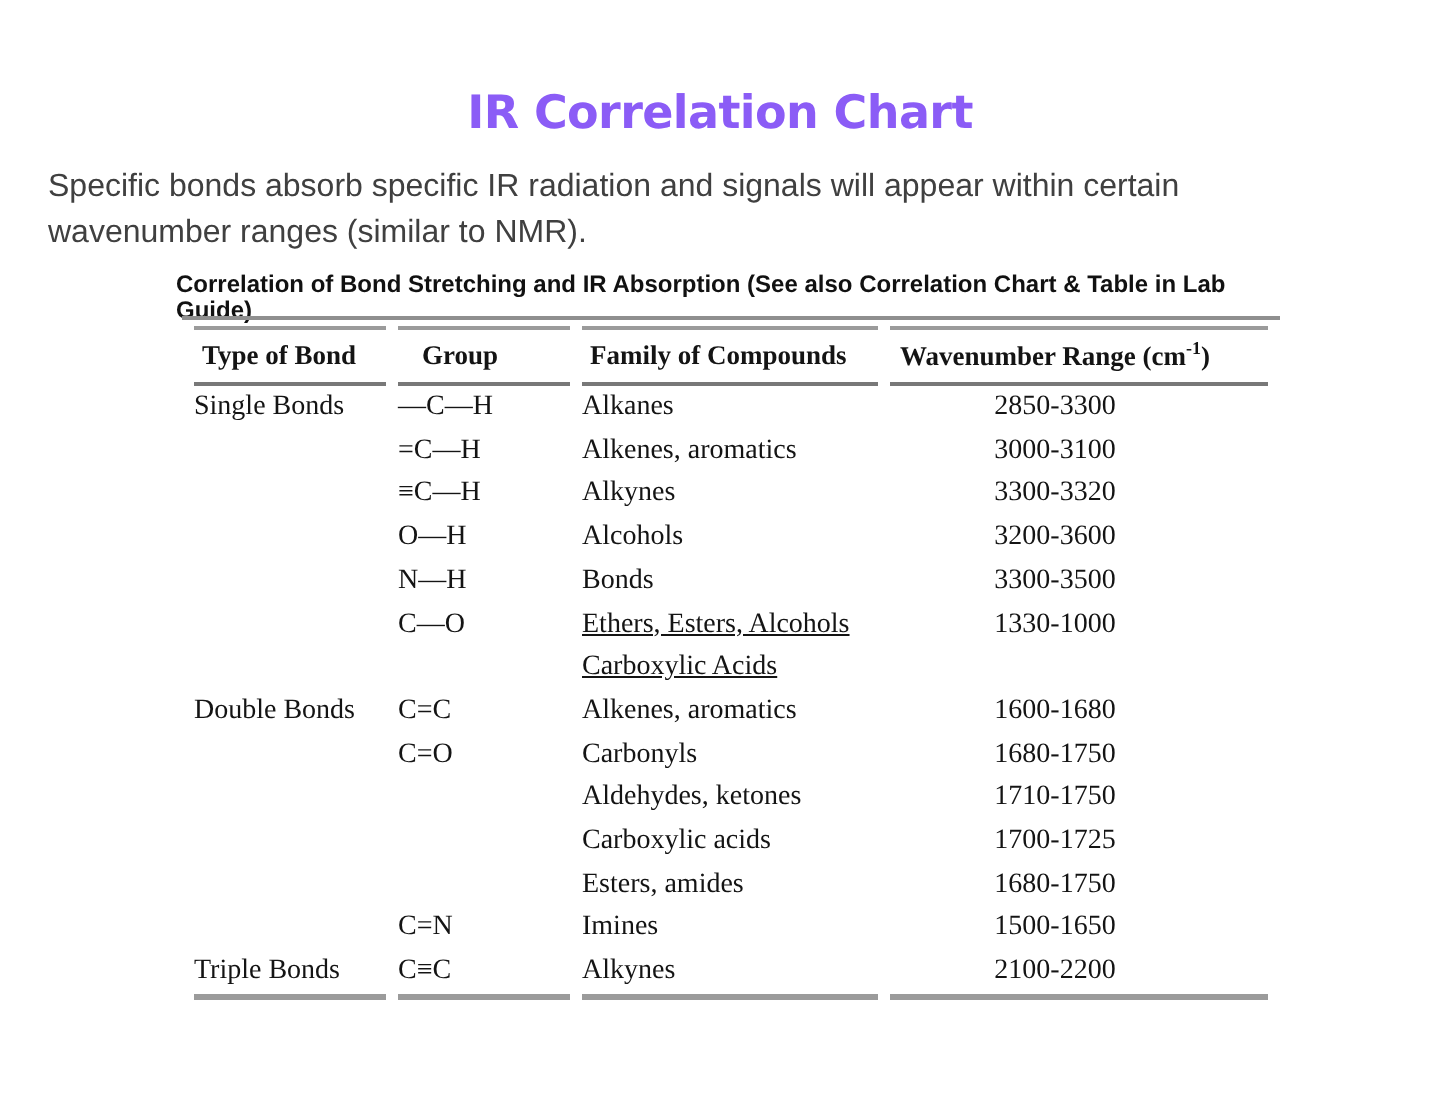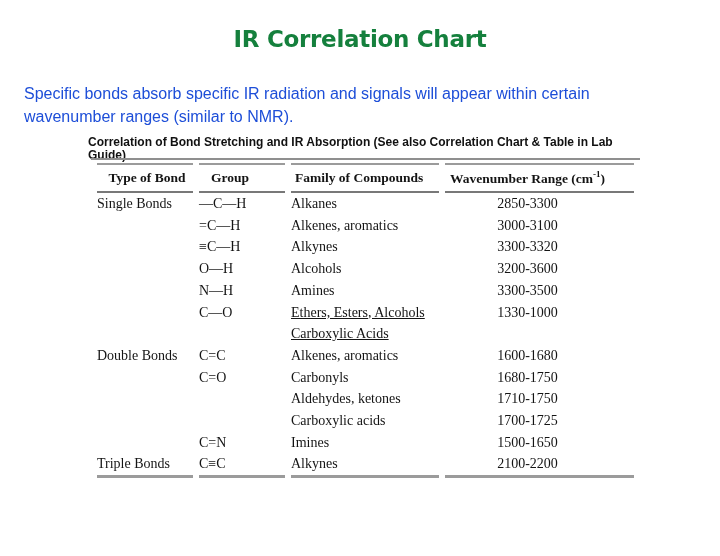--- a/index.html
+++ b/index.html
@@ -6,34 +6,34 @@
   html, body { background: #ffffff; }
   body {
     width: 720px; height: 556px;
     position: relative;
     font-family: "Liberation Serif", serif;
     overflow: hidden;
   }
   .slide { position: absolute; left: 0; top: 0; width: 720px; height: 556px; background: #ffffff; }
 
   .title {
-    position: absolute; top: 26px; left: 0; width: 720px;
+    position: absolute; top: 44px; left: 0; width: 720px;
     text-align: center;
     font-family: "DejaVu Sans", sans-serif;
     font-weight: bold;
     font-size: 23px;
     letter-spacing: -0.3px;
-    color: #15803d;
+    color: #8b5cf6;
   }
 
   .intro {
     position: absolute; left: 24px; top: 82px;
     font-family: "Liberation Sans", sans-serif;
     font-size: 16px; line-height: 23px;
-    color: #1d4ed8;
+    color: #404040;
     white-space: nowrap;
   }
 
   .caption {
     position: absolute; left: 52px; top: 136px;
     font-family: Liberation Sans, sans-serif;
     font-weight: bold;
     font-size: 12px; line-height: 13px;
     color: #111111;
     white-space: nowrap;
@@ -56,21 +56,21 @@
   .ir-table th {
     border-top: 2px solid #9b9b9b;
     border-bottom: 2px solid #787878;
     font-size: 13.5px;
     font-weight: bold;
     height: 26px;
     text-align: left;
     vertical-align: middle;
     white-space: nowrap;
   }
-  .ir-table th.c-type   { padding-left: 4px; text-align: center; }
+  .ir-table th.c-type   { padding-left: 4px; }
   .ir-table th.c-group  { padding-left: 12px; }
   .ir-table th.c-family { padding-left: 4px; }
   .ir-table th.c-range, .ir-table td.c-range { text-align: center; padding-right: 24px; }
   .ir-table sup { font-size: 9px; }
 
   .ir-table tbody td {
     font-size: 14px;
     height: 21.7px;
     line-height: 21.7px;
     vertical-align: middle;
@@ -137,21 +137,21 @@
         </tr>
         <tr>
           <td class="c-type"></td>
           <td class="c-group">O—H</td>
           <td class="c-family">Alcohols</td>
           <td class="c-range">3200-3600</td>
         </tr>
         <tr>
           <td class="c-type"></td>
           <td class="c-group">N—H</td>
-          <td class="c-family">Amines</td>
+          <td class="c-family">Bonds</td>
           <td class="c-range">3300-3500</td>
         </tr>
         <tr class="two-line">
           <td class="c-type"></td>
           <td class="c-group">C—O</td>
           <td class="c-family">
             <div>Ethers, Esters, Alcohols</div>
             <div>Carboxylic Acids</div>
           </td>
           <td class="c-range">1330-1000</td>
@@ -175,20 +175,26 @@
           <td class="c-range">1710-1750</td>
         </tr>
         <tr>
           <td class="c-type"></td>
           <td class="c-group"></td>
           <td class="c-family">Carboxylic acids</td>
           <td class="c-range">1700-1725</td>
         </tr>
         <tr>
           <td class="c-type"></td>
+          <td class="c-group"></td>
+          <td class="c-family">Esters, amides</td>
+          <td class="c-range">1680-1750</td>
+        </tr>
+        <tr>
+          <td class="c-type"></td>
           <td class="c-group">C=N</td>
           <td class="c-family">Imines</td>
           <td class="c-range">1500-1650</td>
         </tr>
         <tr>
           <td class="c-type">Triple Bonds</td>
           <td class="c-group">C≡C</td>
           <td class="c-family">Alkynes</td>
           <td class="c-range">2100-2200</td>
         </tr>

